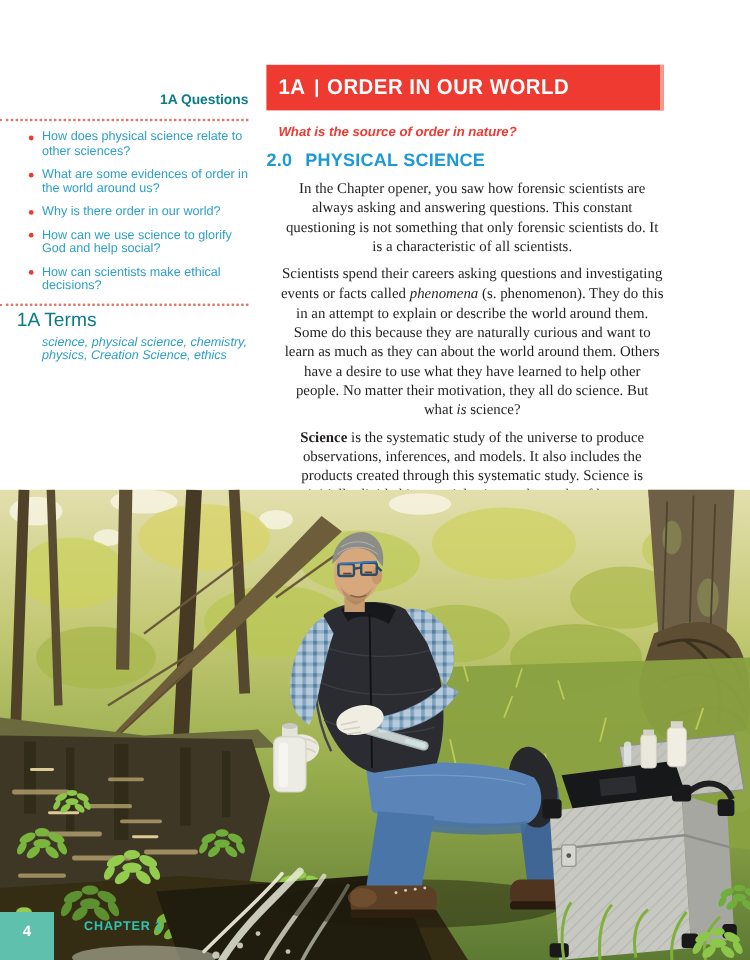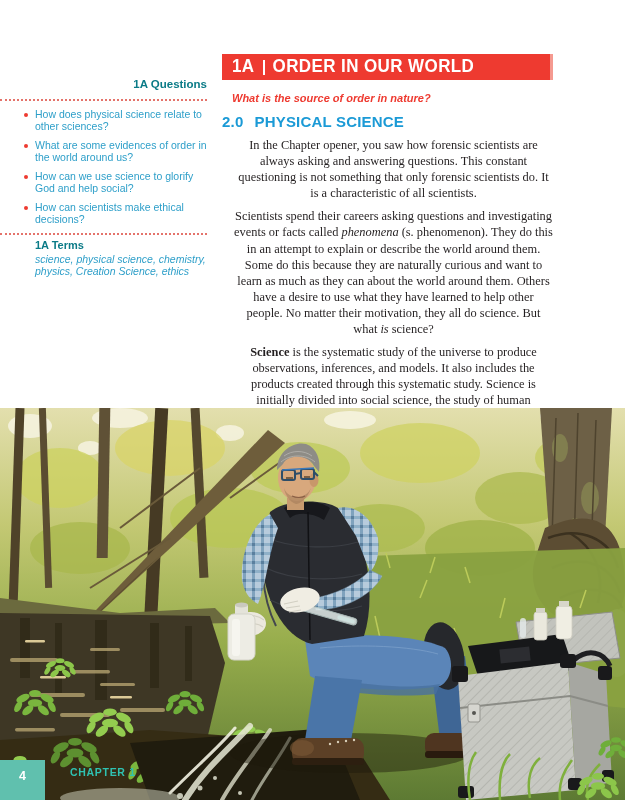--- a/index.html
+++ b/index.html
@@ -11,27 +11,27 @@
   .sb-heading{margin:0 0 0 35px;width:172px;text-align:right;
               font-size:11.5px;font-weight:bold;color:var(--teal_dark,#0b7b87);}
   .dotline{height:0;border:none;border-top:2px dotted var(--red_soft,#e4736b);margin:0;}
   .dl1{margin-top:9px;}
   .dl2{margin-top:7px;}
   .q-list{list-style:none;margin:8px 0 0 0;padding:0 0 0 35px;}
   .q-item{position:relative;margin:0 0 8px 0;width:176px;
           font-size:10.5px;line-height:11.5px;color:var(--teal_text,#2e9fc9);}
   .q-item .bullet{position:absolute;left:-11px;top:3.5px;width:4px;height:4px;border-radius:50%;
           background:var(--red,#ee3a30);}
-  .sb-terms-title{margin:4px 0 0 35px;font-size:11px;font-weight:bold;color:var(--teal_dark,#0b7b87);}
+  .sb-terms-title{margin:4px 0 0 14px;font-size:16px;font-weight:normal;color:var(--teal_dark,#0b7b87);}
   .sb-terms{margin:3px 0 0 35px;width:176px;font-size:10.5px;line-height:11.5px;
             font-style:italic;color:var(--teal_text,#2e9fc9);}
 
   
   .main{position:absolute;left:222px;top:54px;width:331px;}
-  .title-bar{height:26px;background:var(--red,#ee3a30);display:flex;align-items:center;
+  .title-bar{height:38px;background:var(--red,#ee3a30);display:flex;align-items:center;
              padding-left:10px;box-sizing:border-box;border-right:3px solid #f59a90;}
   .title-num,.title-text{color:#fff;font-weight:bold;font-size:17px;letter-spacing:.4px;
              transform:scaleY(1.06);white-space:nowrap;}
   .title-divider{width:2px;height:15px;background:#fff;margin:0 8px;flex:0 0 auto;}
   .lead-question{margin:12px 0 0 10px;font-size:11px;font-weight:bold;font-style:italic;
              color:var(--red,#ee3a30);}
   .section-heading{margin:9px 0 0 0;font-size:15px;font-weight:bold;color:var(--blue,#1b9ad6);
              letter-spacing:.2px;}
   .section-heading .sec-num{margin-right:11px;}
   .body-copy{margin-top:7px;font-family:"Liberation Serif",serif;font-size:12.4px;
@@ -61,20 +61,24 @@
     <div class="sb-heading">1A Questions</div>
     <hr class="dotline dl1">
     <ul class="q-list">
       <li class="q-item">
           <span class="bullet"></span>
           <span class="q-text">How does physical science relate to other sciences?</span>
         </li>
         <li class="q-item">
           <span class="bullet"></span>
           <span class="q-text">What are some evidences of order in the world around us?</span>
+        </li>
+        <li class="q-item">
+          <span class="bullet"></span>
+          <span class="q-text">Why is there order in our world?</span>
         </li>
         <li class="q-item">
           <span class="bullet"></span>
           <span class="q-text">How can we use science to glorify God and help social?</span>
         </li>
         <li class="q-item">
           <span class="bullet"></span>
           <span class="q-text">How can scientists make ethical decisions?</span>
         </li>
     </ul>

